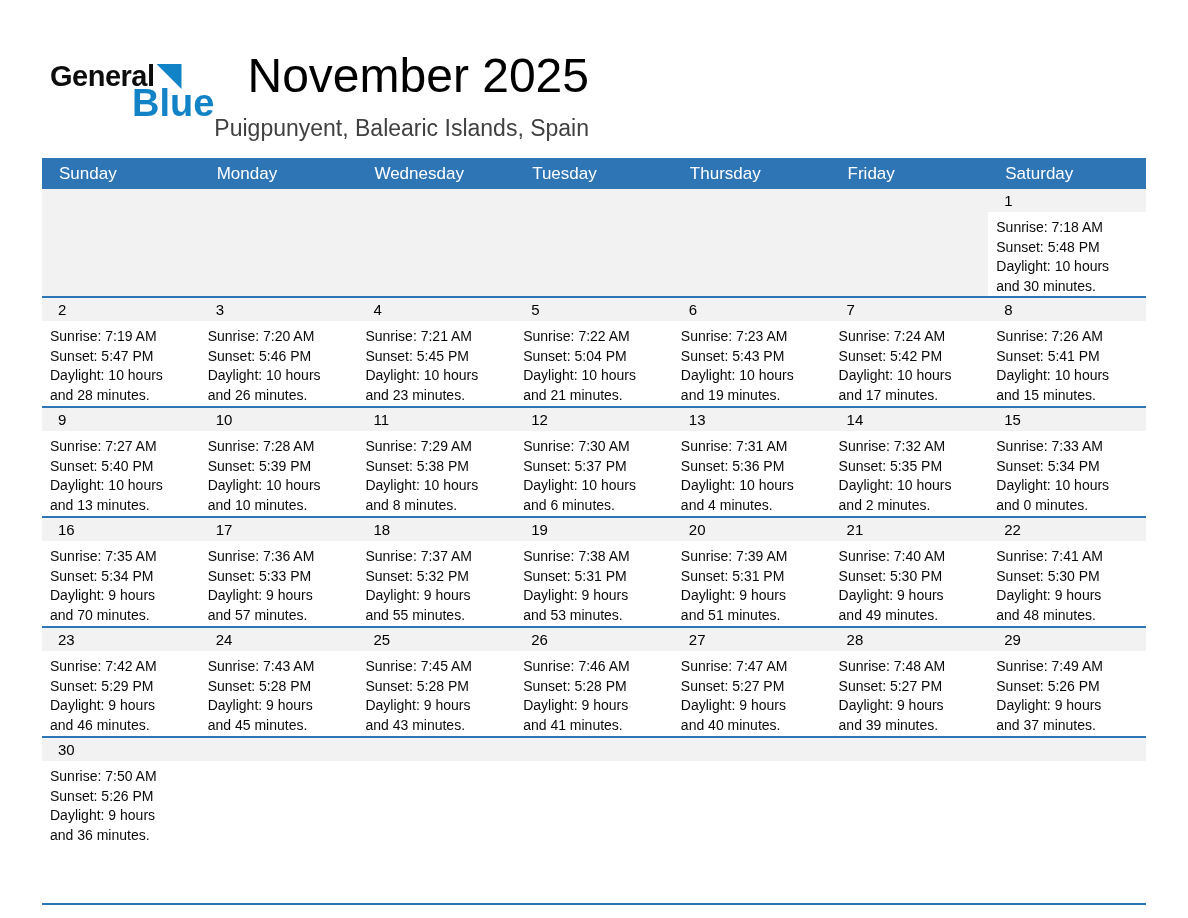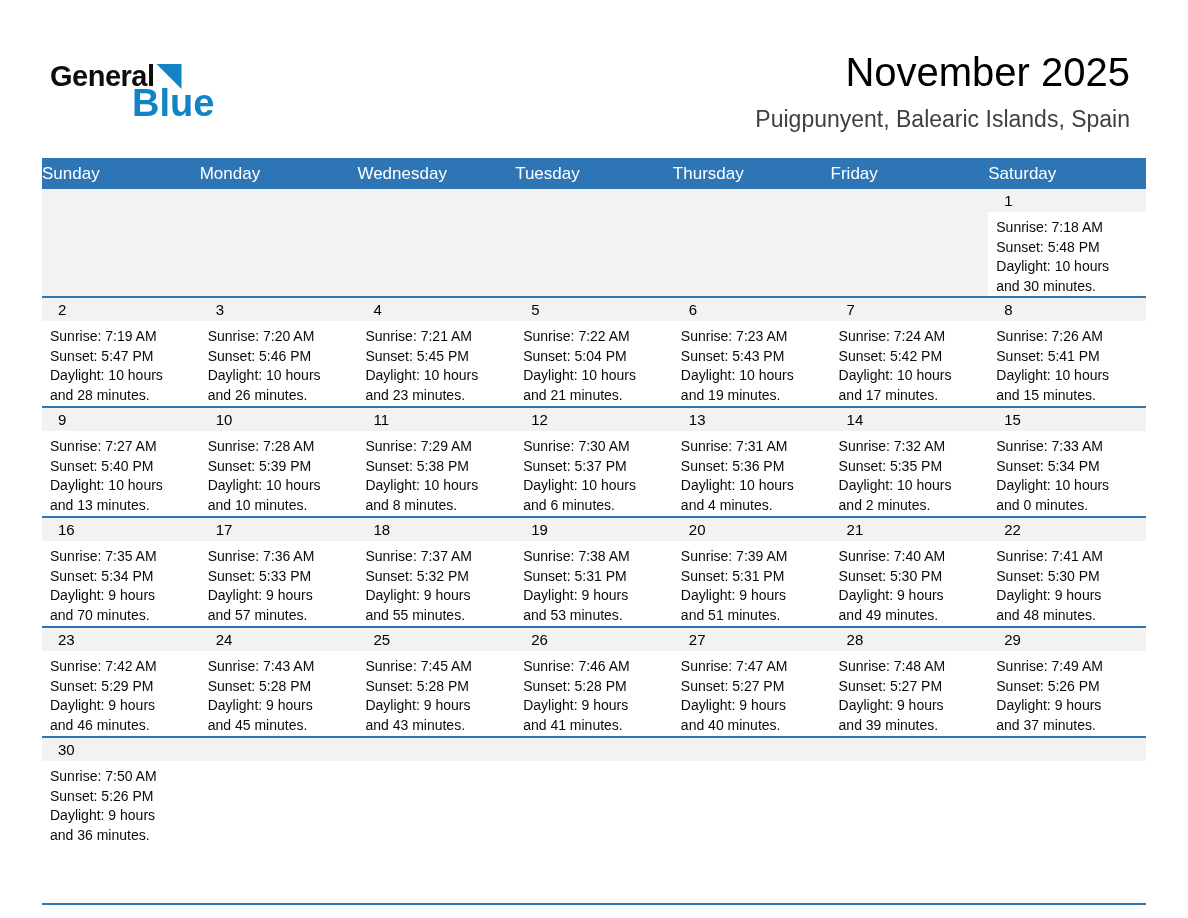--- a/index.html
+++ b/index.html
@@ -9,45 +9,44 @@
     font-family: "Liberation Sans", sans-serif;
     color: #000;
     overflow: hidden;
   }
   .page { width: 1188px; height: 918px; position: relative; }
 
   
   .top {
     height: 158px;
     display: flex;
-    justify-content: space-between;
     align-items: flex-start;
     padding: 50px 58px 0 50px;
   }
   .logo { line-height: 1; padding-top: 12px; }
   .logo-row { display: flex; align-items: flex-start; }
   .logo-general { font-size: 29px; font-weight: bold; color: #0d0d0d; letter-spacing: -0.5px; }
   .logo-tri {
     width: 25px; height: 25px; margin-left: 2px; margin-top: 2px;
     background: var(--logo-blue, #1283C6);
     clip-path: polygon(0 0, 100% 0, 100% 100%);
   }
   .logo-blue-word { font-size: 38px; font-weight: bold; color: var(--logo-blue, #1283C6); margin-left: 82px; margin-top: -7px; }
   .titles { text-align: right; }
-  .title { font-size: 40px; font-weight: 400; color: #000; line-height: 1.1; }
+  .title { font-size: 48px; font-weight: 400; color: #000; line-height: 1.1; }
   .subtitle { font-size: 23px; font-weight: 400; color: #404040; margin-top: 12px; }
 
   
   .cal { margin: 0 42px; }
   .weekday-bar {
     display: grid; grid-template-columns: repeat(7, 1fr);
     background: var(--header-blue, #2E75B6);
     height: 31px;
   }
-  .weekday { color: #fff; font-size: 17px; display: flex; align-items: center; }
+  .weekday { color: #fff; font-size: 17px; display: flex; align-items: center; padding-left: 17px; }
 
   .weeks { border-bottom: 2px solid var(--row-separator, #2E75B6); }
   .week-row {
     display: grid; grid-template-columns: repeat(7, 1fr);
     min-height: 110px;
     background: #fff;
   }
   .week-row + .week-row { border-top: 2px solid var(--row-separator, #2E75B6); }
   .week-row:first-child { min-height: 106px; }
   .week-row:last-child { min-height: 167px; }

